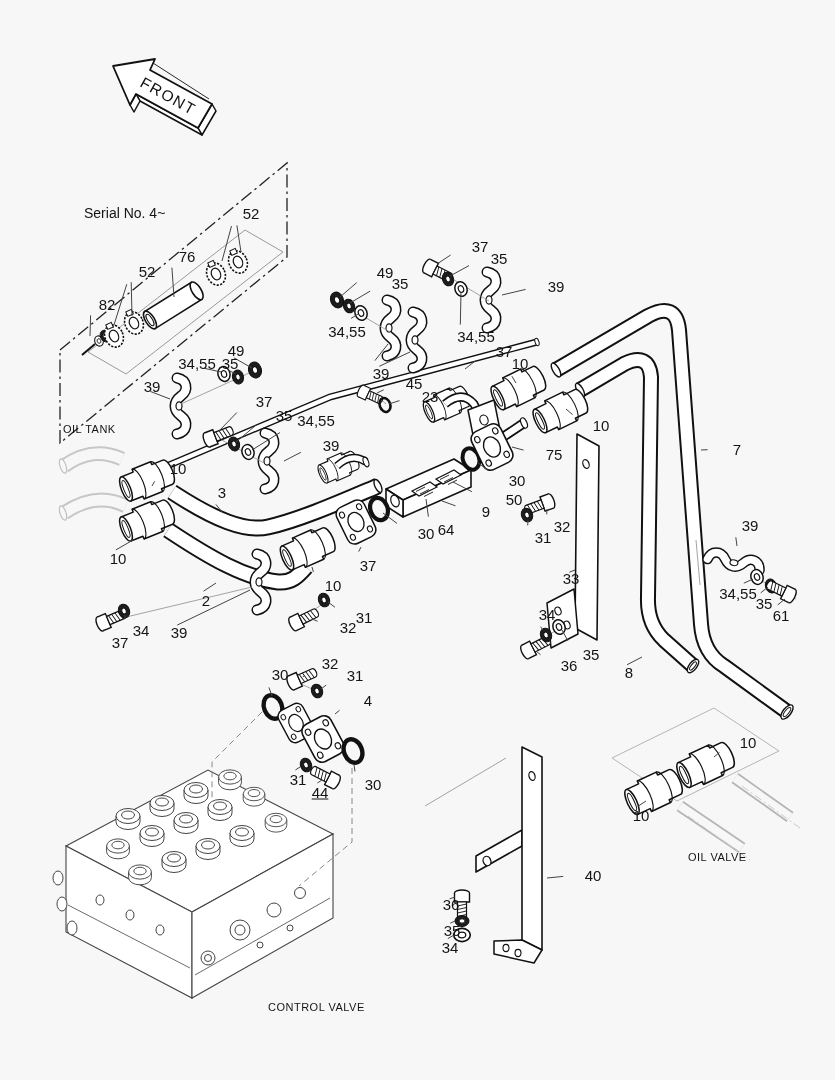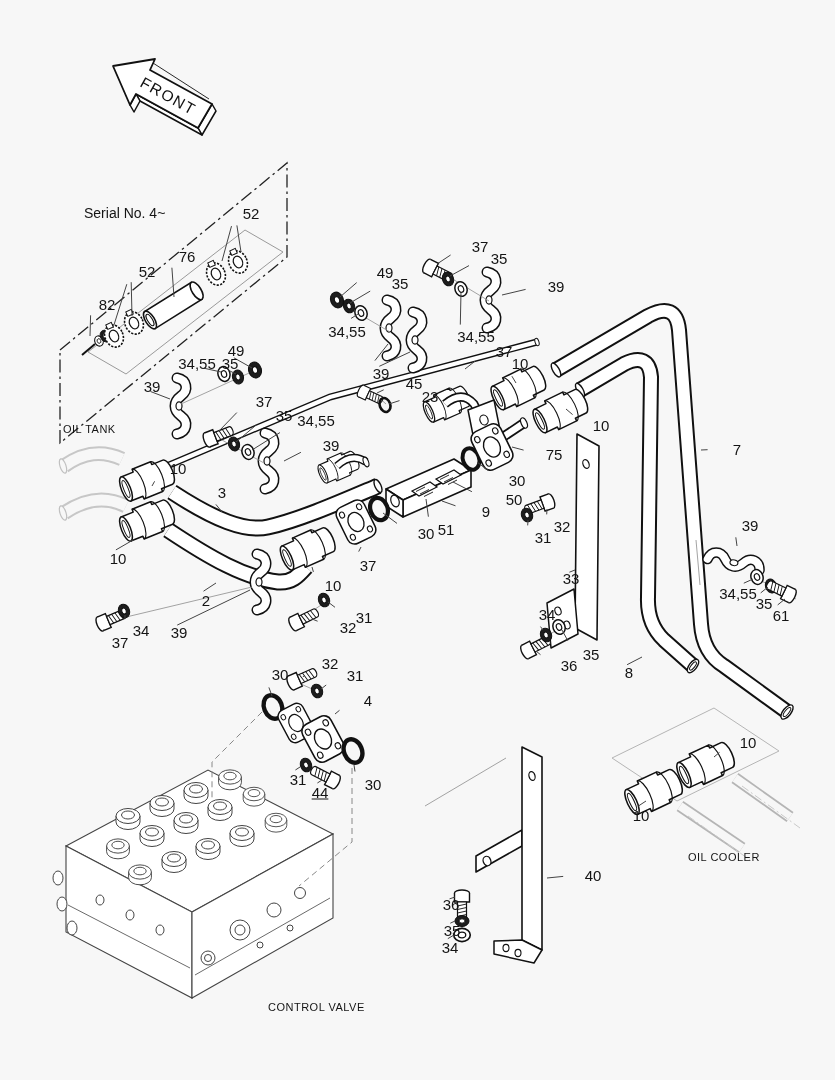--- a/index.html
+++ b/index.html
@@ -390,21 +390,21 @@
         <line x1="339.5" y1="710.3" x2="335" y2="714"></line>
         <line x1="295.4" y1="770.0" x2="300" y2="767"></line>
         <line x1="317.4" y1="783.0" x2="322" y2="780"></line>
         <line x1="355.0" y1="771.5" x2="354" y2="765"></line>
       </g>
 </svg>
 
 <div class="overlay">
   <div class="label lbl-serial" style="left:68px;top:205px;">Serial No. 4~</div>
   <div class="label lbl-section" style="left:47px;top:423px;">OIL TANK</div>
-  <div class="label lbl-section" style="left:672px;top:851px;">OIL COOLER</div>
+  <div class="label lbl-section" style="left:672px;top:851px;">OIL VALVE</div>
   <div class="label lbl-section" style="left:252px;top:1001px;">CONTROL VALVE</div>
   <div id="callouts">
         <div class="callout" style="left: 235px; top: 213px;">52</div>
         <div class="callout" style="left: 171px; top: 256px;">76</div>
         <div class="callout" style="left: 131px; top: 271px;">52</div>
         <div class="callout" style="left: 91px; top: 304px;">82</div>
         <div class="callout" style="left: 464px; top: 246px;">37</div>
         <div class="callout" style="left: 483px; top: 258px;">35</div>
         <div class="callout" style="left: 369px; top: 272px;">49</div>
         <div class="callout" style="left: 384px; top: 283px;">35</div>
@@ -426,21 +426,21 @@
         <div class="callout" style="left: 315px; top: 445px;">39</div>
         <div class="callout" style="left: 162px; top: 468px;">10</div>
         <div class="callout" style="left: 206px; top: 492px;">3</div>
         <div class="callout" style="left: 721px; top: 449px;">7</div>
         <div class="callout" style="left: 585px; top: 425px;">10</div>
         <div class="callout" style="left: 538px; top: 454px;">75</div>
         <div class="callout" style="left: 501px; top: 480px;">30</div>
         <div class="callout" style="left: 486px; top: 499px; margin-left: 12px;">50</div>
         <div class="callout" style="left: 470px; top: 511px;">9</div>
         <div class="callout" style="left: 410px; top: 533px;">30</div>
-        <div class="callout" style="left: 430px; top: 529px;">51</div>
+        <div class="callout" style="left: 430px; top: 529px;">64</div>
         <div class="callout" style="left: 527px; top: 537px;">31</div>
         <div class="callout" style="left: 546px; top: 526px;">32</div>
         <div class="callout" style="left: 102px; top: 558px;">10</div>
         <div class="callout" style="left: 352px; top: 565px;">37</div>
         <div class="callout" style="left: 317px; top: 585px;">10</div>
         <div class="callout" style="left: 190px; top: 600px;">2</div>
         <div class="callout" style="left: 555px; top: 578px; text-align: center;">33</div>
         <div class="callout" style="left: 348px; top: 617px;">31</div>
         <div class="callout" style="left: 332px; top: 627px;">32</div>
         <div class="callout" style="left: 125px; top: 630px;">34</div>

